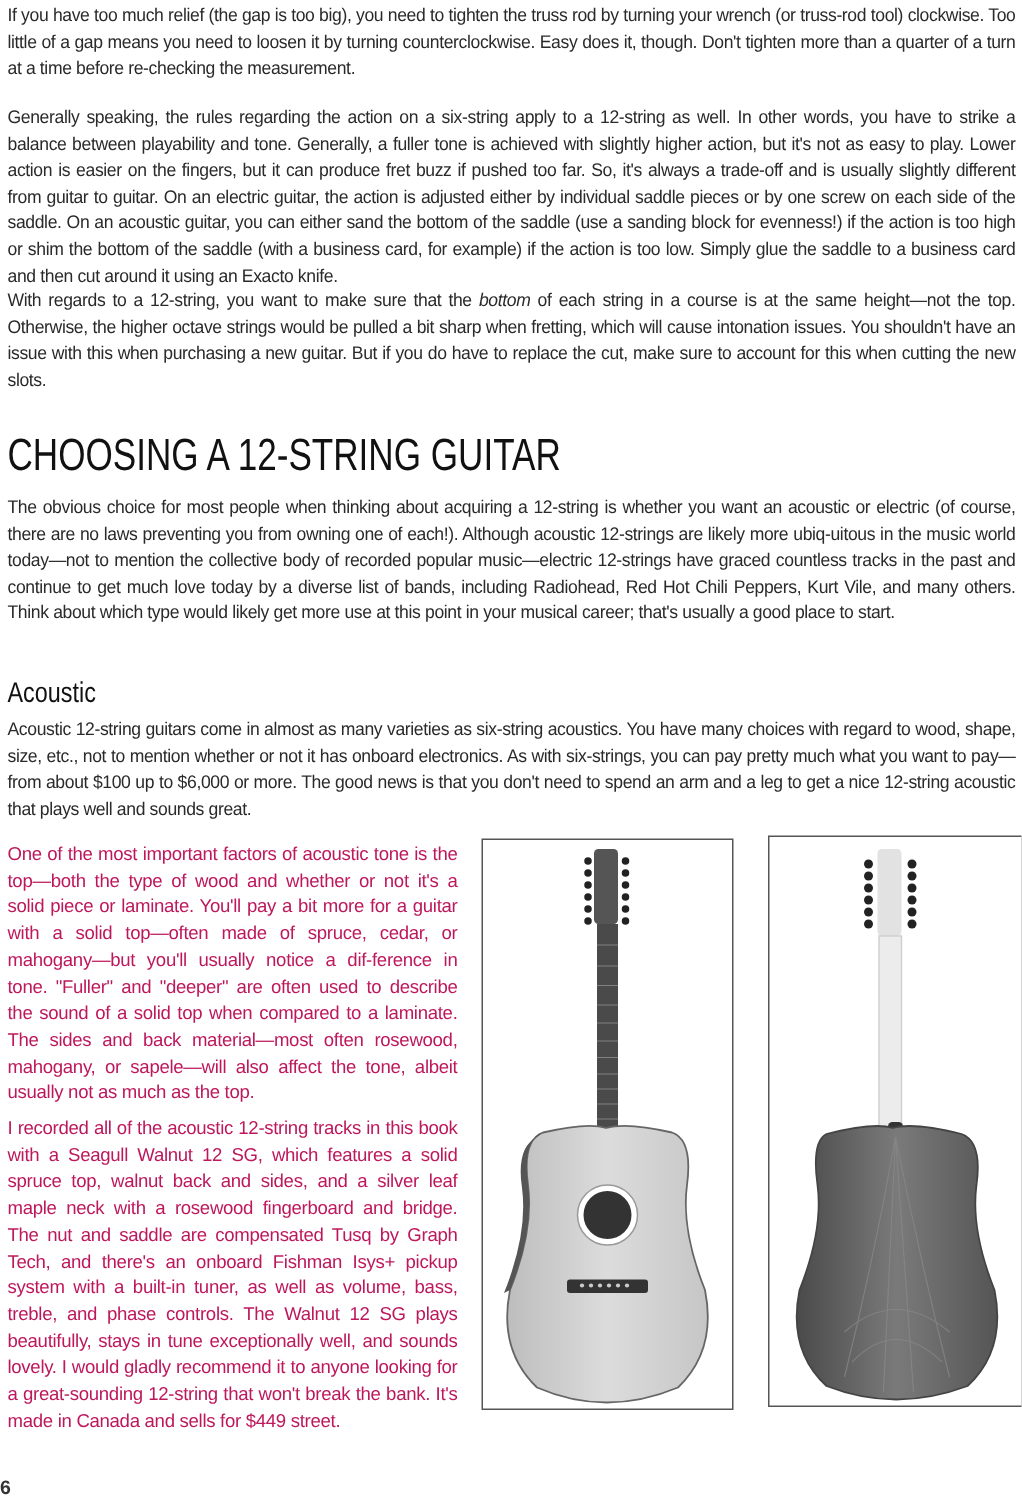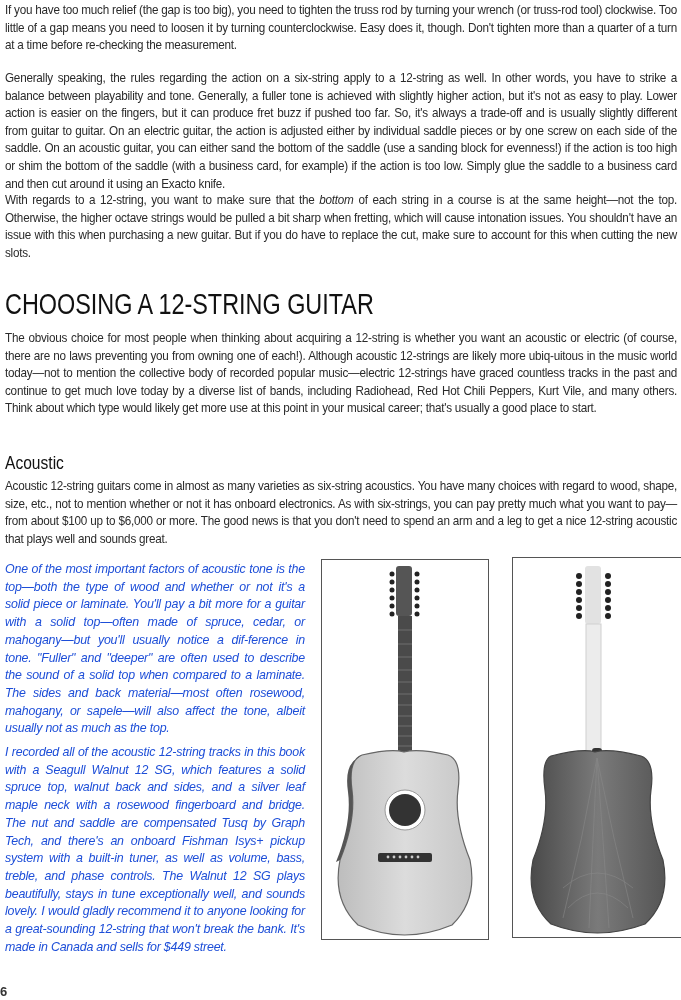--- a/index.html
+++ b/index.html
@@ -1,20 +1,20 @@
 <!DOCTYPE html>
 <html><head>
 <meta charset="utf-8">
 <style>
   html,body{margin:0;padding:0;background:#fff;}
   body{width:681px;height:1000px;position:relative;overflow:hidden;font-family:"Liberation Sans",sans-serif;color:#2a2a2a;}
   .p{position:absolute;left:5px;width:673px;font-size:12.2px;line-height:17.6px;letter-spacing:-0.25px;text-align:justify;margin:0;transform:scaleX(0.96);transform-origin:left top;width:700px;}
   h1{position:absolute;left:5px;top:287px;margin:0;font-family:"Liberation Sans",sans-serif;font-weight:normal;font-size:30px;letter-spacing:0px;color:#111;transform:scaleX(0.78);transform-origin:left top;white-space:nowrap;}
   h2{position:absolute;left:5px;top:452px;margin:0;font-family:"Liberation Sans",sans-serif;font-weight:normal;font-size:19px;color:#111;transform:scaleX(0.82);transform-origin:left top;}
-  .col{position:absolute;left:5px;width:300px;font-size:12.4px;line-height:17.7px;text-align:justify;margin:0;letter-spacing:-0.2px;color:#1d4ed8;font-style:italic;}
+  .col{position:absolute;left:5px;width:300px;font-size:12.4px;line-height:17.7px;text-align:justify;margin:0;letter-spacing:-0.2px;color:#be185d;}
   .frame{position:absolute;border:1.5px solid #555;background:#fff;box-sizing:border-box;}
   .pagenum{position:absolute;left:0px;top:984px;font-size:13px;font-weight:bold;color:#333;}
 </style>
 </head>
 <body>
 
 <p class="p" style="top:2px">If you have too much relief (the gap is too big), you need to tighten the truss rod by turning your wrench (or truss-rod tool) clockwise. Too little of a gap means you need to loosen it by turning counterclockwise. Easy does it, though. Don't tighten more than a quarter of a turn at a time before re-checking the measurement.</p>
 <p class="p" style="top:70px">Generally speaking, the rules regarding the action on a six-string apply to a 12-string as well. In other words, you have to strike a balance between playability and tone. Generally, a fuller tone is achieved with slightly higher action, but it's not as easy to play. Lower action is easier on the fingers, but it can produce fret buzz if pushed too far. So, it's always a trade-off and is usually slightly different from guitar to guitar. On an electric guitar, the action is adjusted either by individual saddle pieces or by one screw on each side of the saddle. On an acoustic guitar, you can either sand the bottom of the saddle (use a sanding block for evenness!) if the action is too high or shim the bottom of the saddle (with a business card, for example) if the action is too low. Simply glue the saddle to a business card and then cut around it using an Exacto knife.</p>
 <p class="p" style="top:192px"><span>With regards to a 12-string, you want to make sure that the </span><em>bottom</em><span> of each string in a course is at the same height—not the top. Otherwise, the higher octave strings would be pulled a bit sharp when fretting, which will cause intonation issues. You shouldn't have an issue with this when purchasing a new guitar. But if you do have to replace the cut, make sure to account for this when cutting the new slots.</span></p>
 

